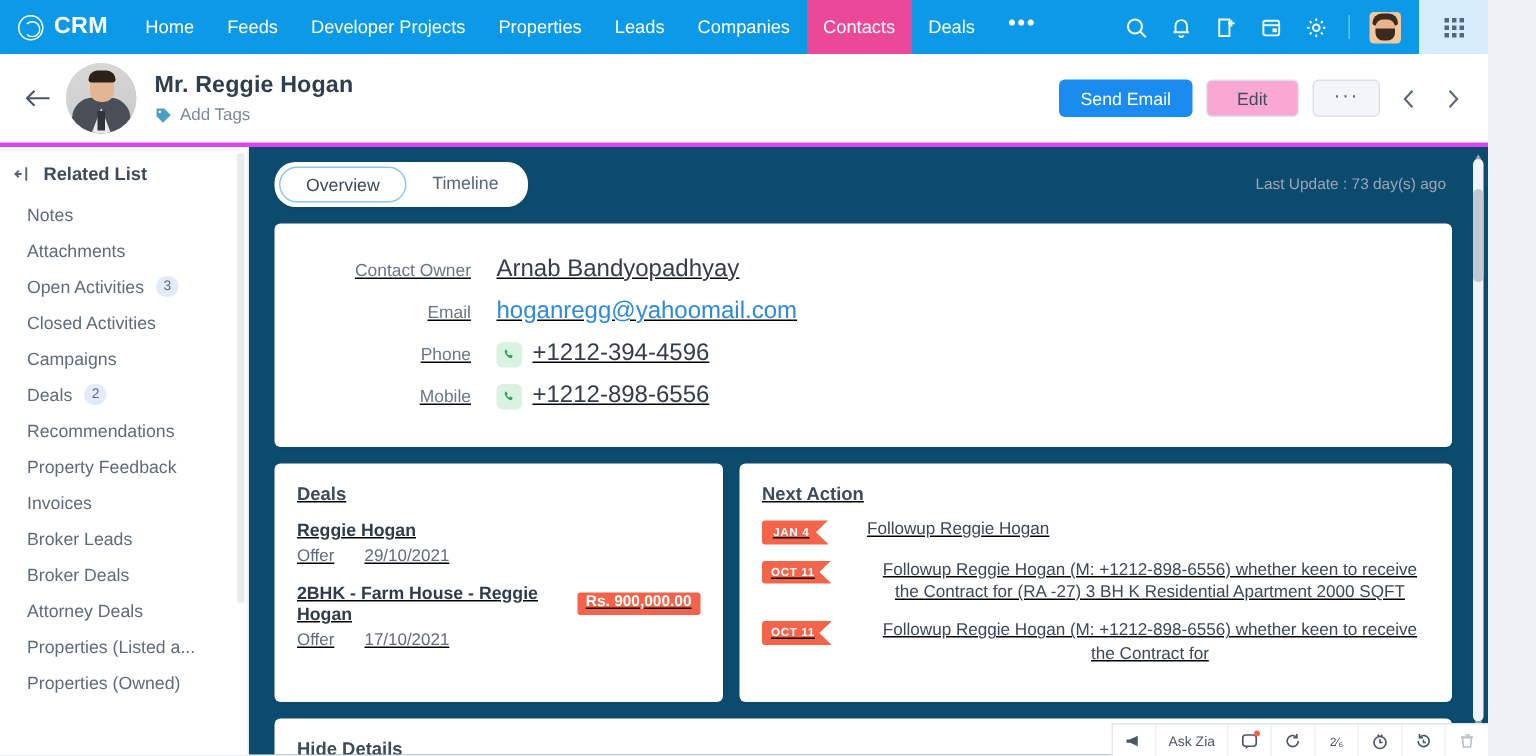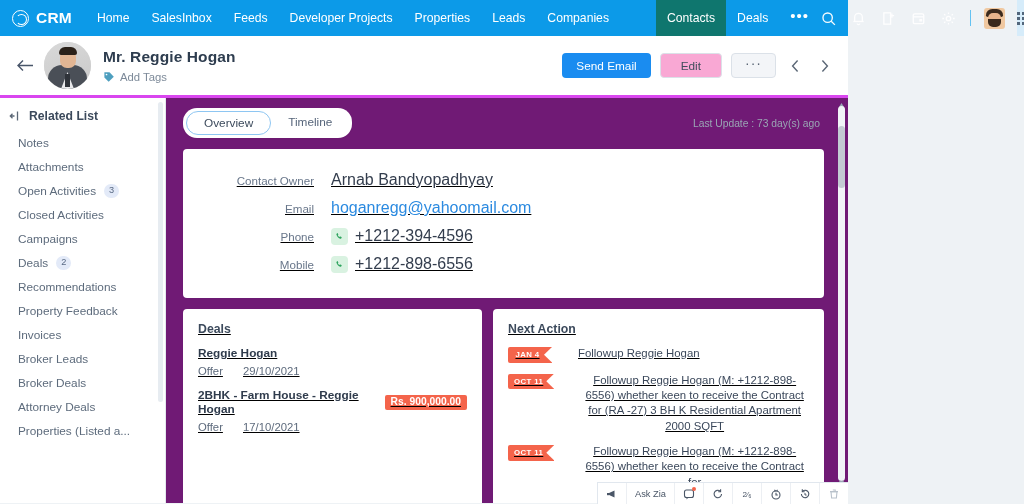--- a/index.html
+++ b/index.html
@@ -2,21 +2,21 @@
 <html><head>
 <meta charset="utf-8">
 <style>
   * { box-sizing: border-box; margin: 0; padding: 0; }
   html, body {
     width: 1024px; height: 504px;
     font-family: "Liberation Sans", sans-serif;
     background: #eef2f5;
     overflow: hidden;
   }
-  .app { position: relative; width: 848px; height: 504px; }
+  .app { position: relative; width: 992px; height: 504px; }
 
   
   .topnav {
     height: 36px; background: #0c9ae8; display: flex; align-items: stretch;
     color: #fff; position: relative;
   }
   .brand { display: flex; align-items: center; gap: 7px; padding: 0 14px 0 12px; }
   .brand-mark {
     width: 17px; height: 17px; border-radius: 50%;
     border: 1.6px solid #ffffff; position: relative; display:block;
@@ -24,21 +24,21 @@
   .brand-mark::after{
     content:""; position:absolute; left:3px; top:3px; width:9px; height:9px;
     border:1.6px solid #fff; border-radius:50%; border-left-color:transparent;
   }
   .brand-text { font-size: 15.5px; font-weight: 700; letter-spacing: .2px; }
   .navitems { display: flex; align-items: stretch; }
   .navitem {
     display: flex; align-items: center; padding: 0 11px;
     font-size: 12.2px; white-space: nowrap; color: #ffffff; cursor: pointer;
   }
-  .navitem.active { background: #0f766e; margin-left: 36px; }
+  .navitem.active { background: #ec4899; }
   .navitem.more { font-size: 15px; letter-spacing: 1px; padding-bottom: 6px; }
   .nav-spacer { flex: 1; }
   .navicons { display: flex; align-items: center; gap: 13px; padding-right: 12px; }
   .navicon { width: 17px; height: 17px; display: block; cursor: pointer; opacity: .97; }
   .nav-divider { width:1px; height:16px; background: #63c2f2; }
   .avatar-sm {
     width: 21px; height: 21px; border-radius: 3px; overflow: hidden; cursor: pointer;
     background: #f0c8a0; position: relative; display:block;
   }
   .avatar-sm .hair{position:absolute;left:2px;top:1px;width:17px;height:8px;background:#3b2a1d;border-radius:7px 7px 2px 2px;}
@@ -101,21 +101,21 @@
     background: #e3eaf8; color: #5a6a84; font-size: 9.2px; border-radius: 8px;
     padding: 1px 5px 1.5px; line-height: 1.2;
   }
   .sb-scroll {
     position: absolute; right: 2px; top: 0; width: 5px; height: 100%;
     background: transparent;
   }
   .sb-scroll i { position:absolute; left:0; top:4px; width:5px; height:300px; background:#e7ecf1; border-radius:3px; display:block;}
 
   
-  .main { flex: 1; position: relative; overflow: hidden; background: #701a75; }
+  .main { flex: 1; position: relative; overflow: hidden; background: #0c4a6e; }
   .main-inner { padding: 10px 24px 0 17px; }
 
   .tabs-row { display: flex; align-items: center; }
   .tabs {
     background: #fff; border-radius: 14px; display: flex; padding: 3px;
     box-shadow: 0 1px 2px rgba(0,0,0,.05);
   }
   .tab {
     font-size: 11.8px; color: #56657a; padding: 4px 17px; border-radius: 12px; cursor: pointer;
   }
@@ -190,21 +190,20 @@
 
 <div class="app">
 
   <div class="topnav">
     <div class="brand">
       <span class="brand-mark"></span>
       <span class="brand-text">CRM</span>
     </div>
     <div class="navitems" id="nav-items">
         <div class="navitem">Home</div>
-        <div class="navitem">SalesInbox</div>
         <div class="navitem">Feeds</div>
         <div class="navitem">Developer Projects</div>
         <div class="navitem">Properties</div>
         <div class="navitem">Leads</div>
         <div class="navitem">Companies</div>
         <div class="navitem active">Contacts</div>
         <div class="navitem">Deals</div>
       </div>
     <div class="navitem more">•••</div>
     <div class="nav-spacer"></div>
@@ -338,20 +337,23 @@
             <span>Broker Leads</span>
           </div>
           <div class="sb-item">
             <span>Broker Deals</span>
           </div>
           <div class="sb-item">
             <span>Attorney Deals</span>
           </div>
           <div class="sb-item">
             <span>Properties (Listed a...</span>
+          </div>
+          <div class="sb-item">
+            <span>Properties (Owned)</span>
           </div>
         </div>
       <div class="sb-scroll">
           <i></i>
         </div>
     </div>
 
     <div class="main">
       <div class="main-inner">
 

